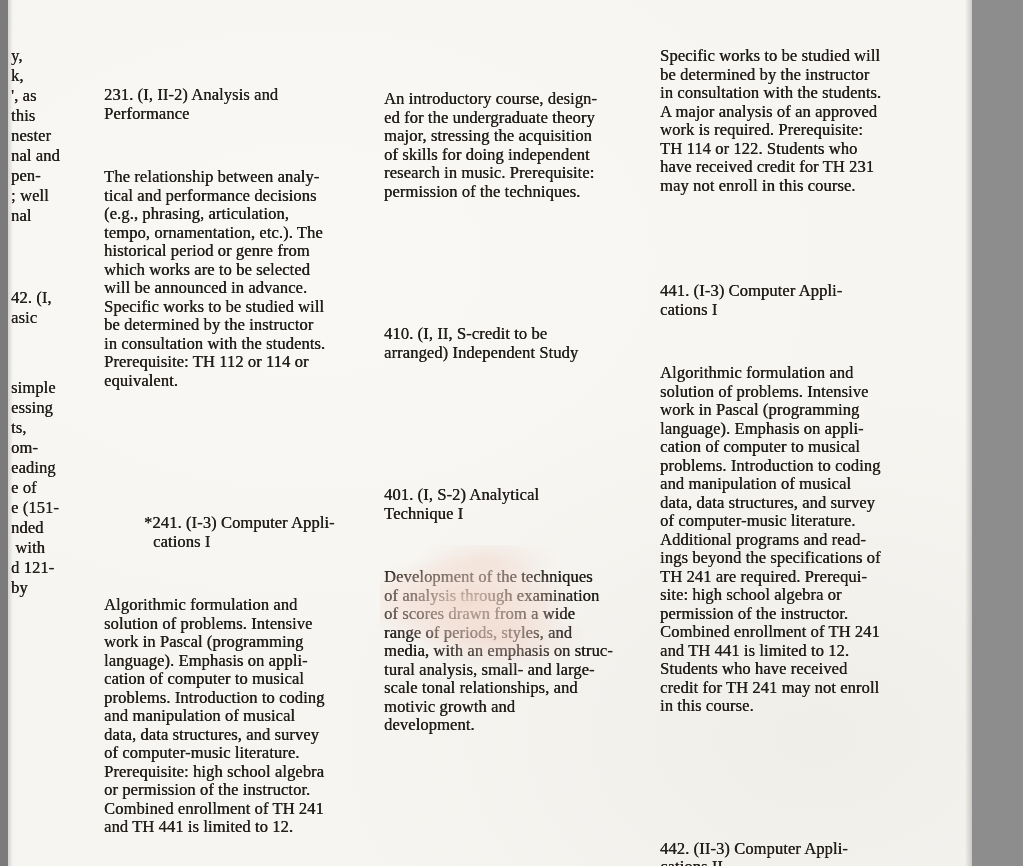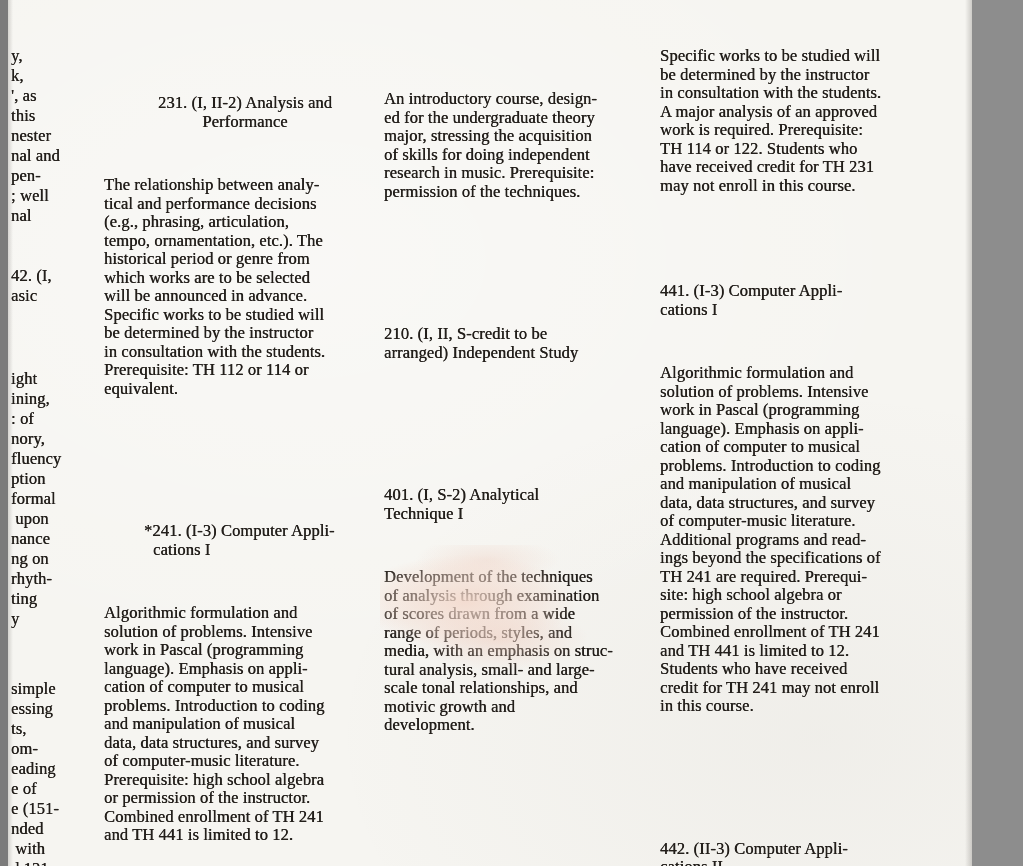--- a/index.html
+++ b/index.html
@@ -37,28 +37,28 @@
   .textcol {
     position: absolute;
     font-size: 16.5px;
     line-height: 18.5px;
     white-space: pre;
     letter-spacing: 0.1px;
     text-shadow: 0.35px 0 0 currentColor;
   }
   .frag-col { left: 11px; top: 6px; width: 88px; line-height: 20px; }
   .frag-group { white-space: pre; }
-  .fg2 { }
+  .fg2 { margin-top: 22px; }
   .fg3 { margin-top: 23px; }
   .fg4 { margin-top: 10px; }
   .col2 { left: 104px; top: 12px; width: 282px; }
   .col3 { left: 384px; top: 8px;  width: 278px; }
   .col4 { left: 660px; top: 10px; width: 302px; }
   .course-heading { margin-top: 13px; white-space: pre; }
-  .course-heading.first { margin-top: 8px; text-align: center; }
+  .course-heading.first { margin-top: 0; }
   .course-heading.hang { padding-left: 9px; text-indent: -9px; margin-left: 40px; }
   .course-body { margin-top: 8px; white-space: pre; }
   .course-body.first { margin-top: 0; }
   .stain {
     position: absolute; left: 380px; top: 545px; width: 268px; height: 125px;
     background:
       radial-gradient(ellipse 130px 55px at 32% 45%, rgba(243,216,203,0.85), rgba(243,216,203,0.35) 60%, rgba(243,216,203,0) 85%),
       radial-gradient(ellipse 110px 40px at 45% 75%, rgba(238,208,196,0.6), rgba(238,208,196,0) 80%),
       radial-gradient(ellipse 90px 30px at 40% 12%, rgba(240,214,202,0.5), rgba(240,214,202,0) 80%);
     pointer-events: none;
@@ -74,33 +74,20 @@
 k,
 ', as
 this
 nester
 nal and
 pen-
 ; well
 nal</div>
   <div class="frag-group fg2">42. (I,
 asic</div>
-  <div class="frag-group fg3">ight
-ining,
-: of
-nory,
-fluency
-ption
-formal
- upon
-nance
-ng on
-rhyth-
-ting
-y</div>
   <div class="frag-group fg4">simple
 essing
 ts,
 om-
 eading
 e of
 e (151-
 nded
  with
 d 121-
@@ -149,21 +136,21 @@
 <div class="textcol col3">
   <div>
     <div class="course-body">An introductory course, design-
 ed for the undergraduate theory
 major, stressing the acquisition
 of skills for doing independent
 research in music. Prerequisite:
 permission of the techniques.</div>
   </div>
   <div>
-    <div class="course-heading">210. (I, II, S-credit to be
+    <div class="course-heading">410. (I, II, S-credit to be
 arranged) Independent Study</div>
   </div>
   <div>
     <div class="course-heading">401. (I, S-2) Analytical
 Technique I</div>
     <div class="course-body">Development of the techniques
 of analysis through examination
 of scores drawn from a wide
 range of periods, styles, and
 media, with an emphasis on struc-

